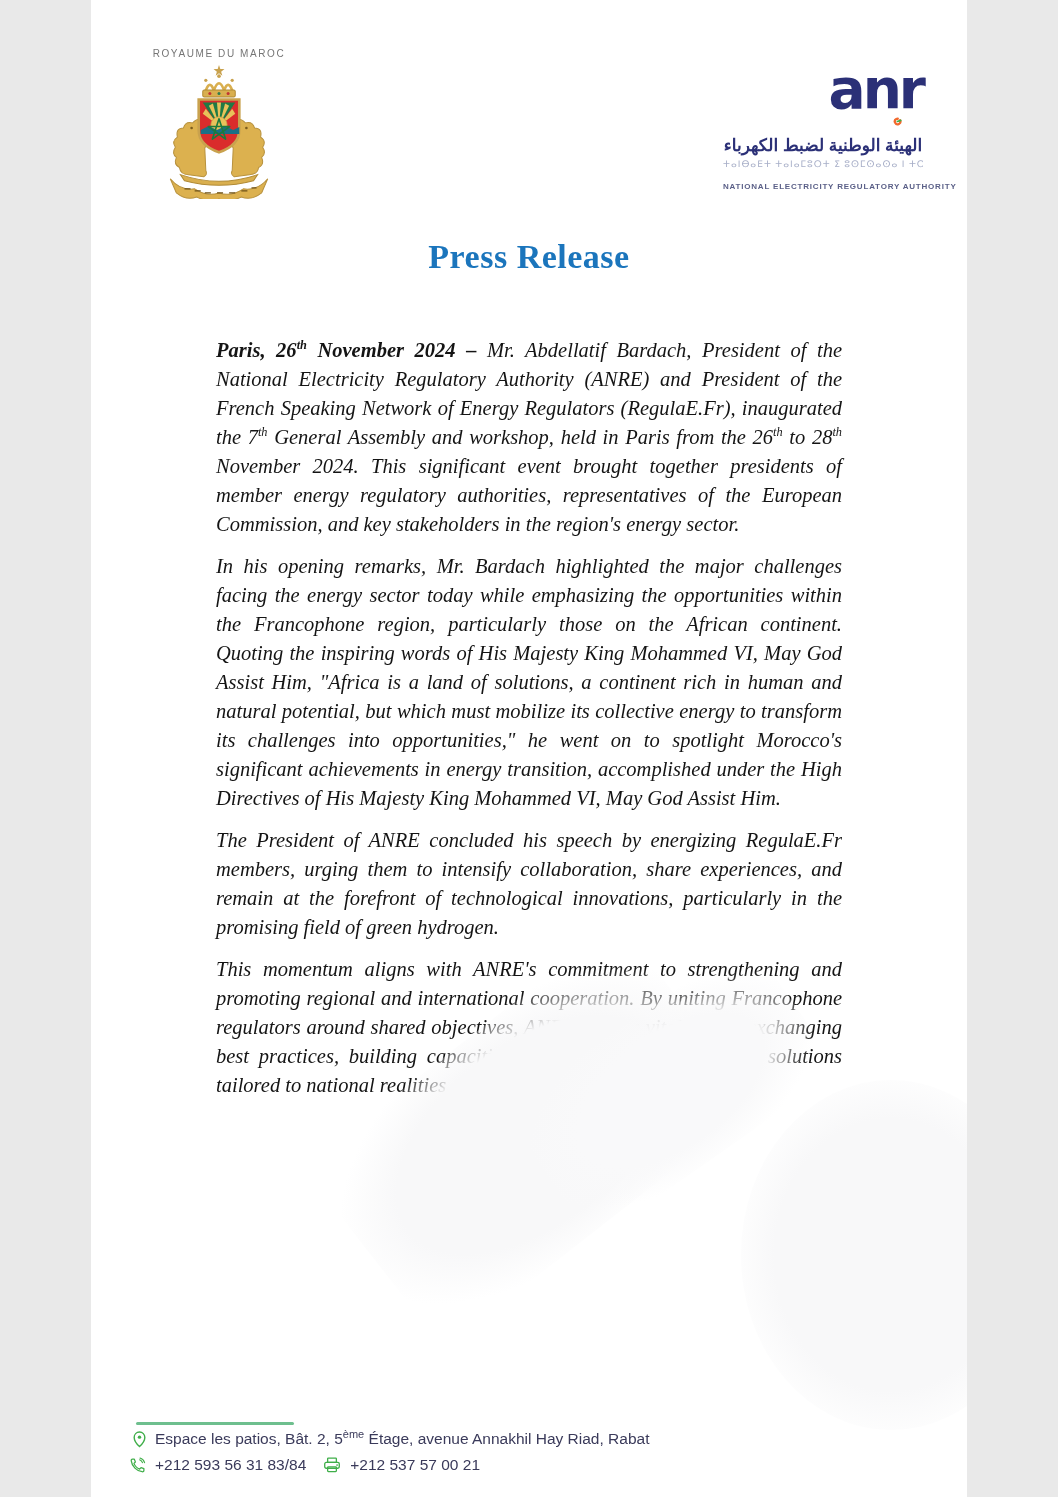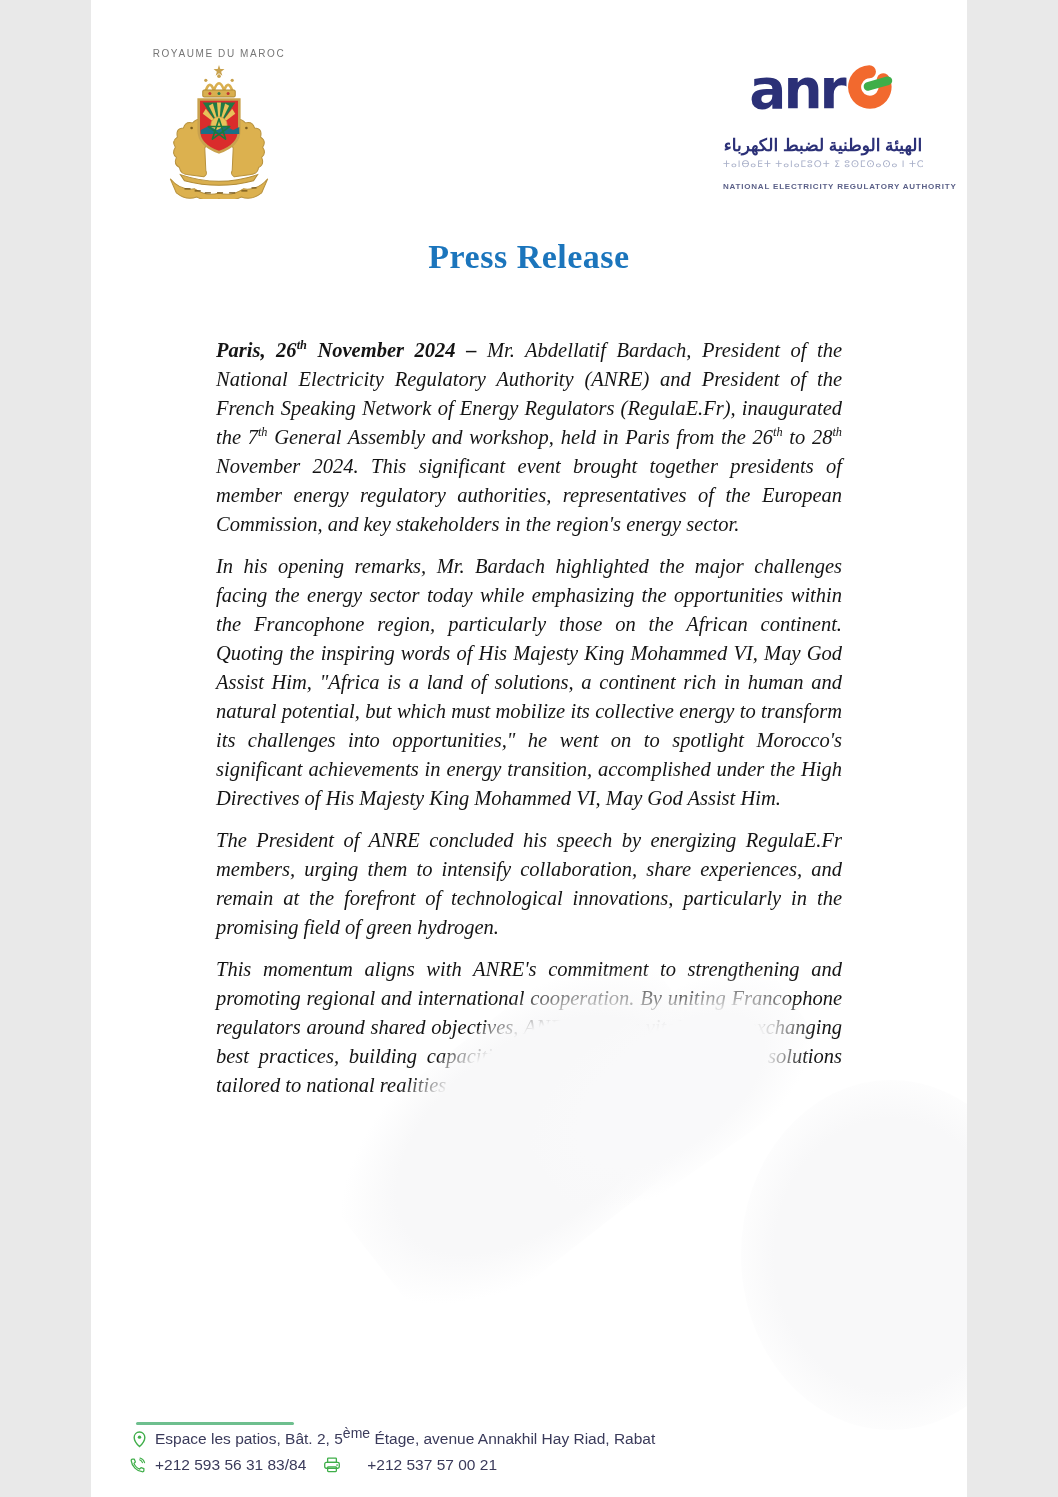--- a/index.html
+++ b/index.html
@@ -25,21 +25,21 @@
   .header-left{position:absolute;left:60px;top:48px;width:136px;text-align:center;}
   .kingdom-label{
     font-family:"Liberation Sans", sans-serif;
     font-size:10px;letter-spacing:1.6px;color:#757575;white-space:nowrap;
   }
   .crest{margin-top:4px;}
 
   
   .header-right{position:absolute;right:44px;top:62px;width:200px;text-align:center;
     font-family:"Liberation Sans", sans-serif;}
-  .wordmark{display:flex;align-items:flex-start;justify-content:center;height:64px;}
+  .wordmark{display:flex;align-items:flex-end;justify-content:center;height:64px;flex-direction:column;}
   .wordmark-text{
     font-family:"DejaVu Sans", sans-serif;
     font-weight:bold;font-size:55px;line-height:1;color:#2B3077;letter-spacing:-3px;
   }
   .logo-arabic{font-size:17px;font-weight:bold;color:#2B3077;direction:rtl;margin-top:9px;white-space:nowrap;}
   .logo-tifinagh{font-size:9px;color:#A8AFC8;letter-spacing:1px;margin-top:3px;white-space:nowrap;overflow:hidden;}
   .logo-english{font-size:8px;font-weight:bold;color:#5A5F87;letter-spacing:0.8px;margin-top:13px;white-space:nowrap;}
 
   
   .press-title{
@@ -62,27 +62,27 @@
   sup{font-size:0.60em;line-height:0;vertical-align:super;}
 
   
   .footer-rule{position:absolute;left:45px;top:1422px;width:158px;height:3px;background:#6EBF8E;border-radius:2px;}
   .footer-row{
     position:absolute;display:flex;align-items:center;gap:9px;
     font-family:"Liberation Sans", sans-serif;color:#3A3A5A;
   }
   .footer-address{left:42px;top:1430px;font-size:15.5px;}
   .footer-contacts{left:38px;top:1456px;font-size:15.5px;}
-  .footer-contacts .fax-group{display:flex;align-items:center;gap:26px;margin-left:8px;}
+  .footer-contacts .fax-group{display:flex;align-items:center;gap:9px;margin-left:8px;}
   .footer-website{position:absolute;left:876px;top:1440px;display:flex;align-items:center;gap:10px;}
   .website-text{
     font-family:"Liberation Sans", sans-serif;
     font-size:19px;font-weight:600;color:#232C60;letter-spacing:0.3px;margin-top:8px;
   }
-  .addr-sup{font-size:14px;vertical-align:super;}
+  .addr-sup{font-size:11px;vertical-align:super;}
   .icon{flex:0 0 auto;display:inline-block;}
 </style>
 </head>
 <body>
 
 <div class="page">
 
   <div class="wm wm1"></div>
   <div class="wm wm2"></div>
   <div class="wm wm3"></div>

